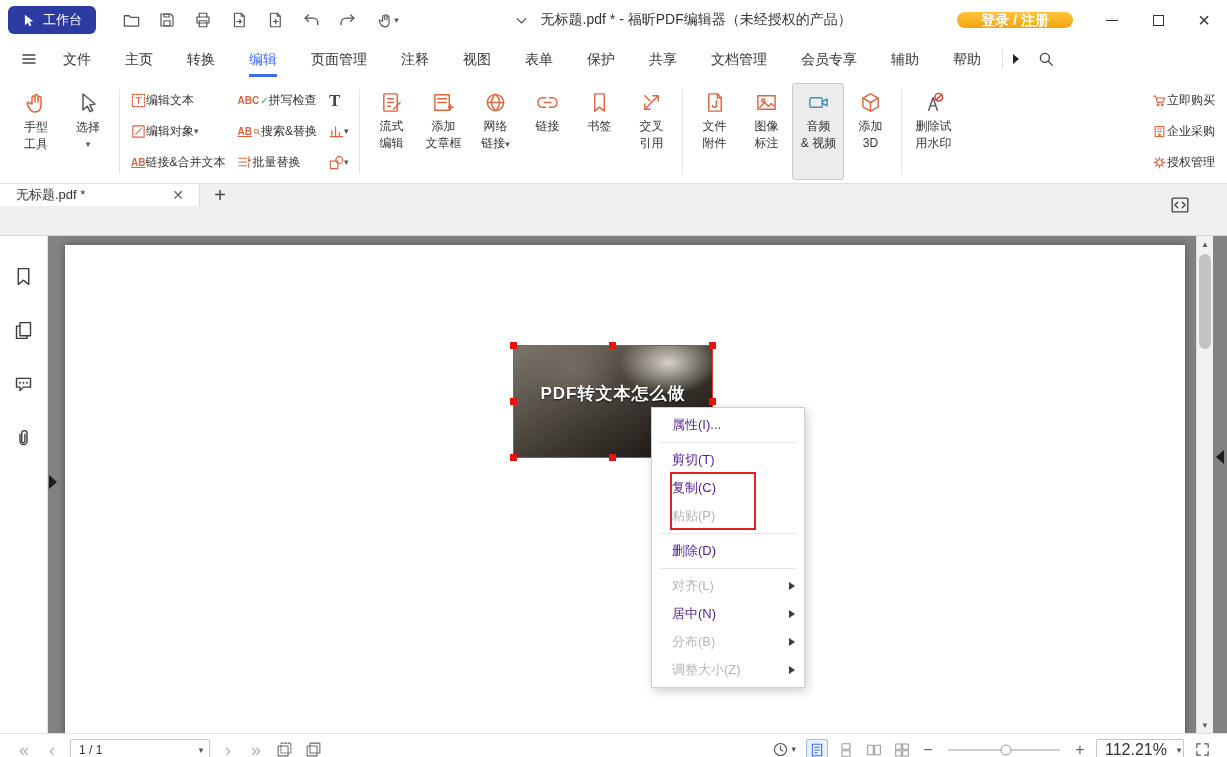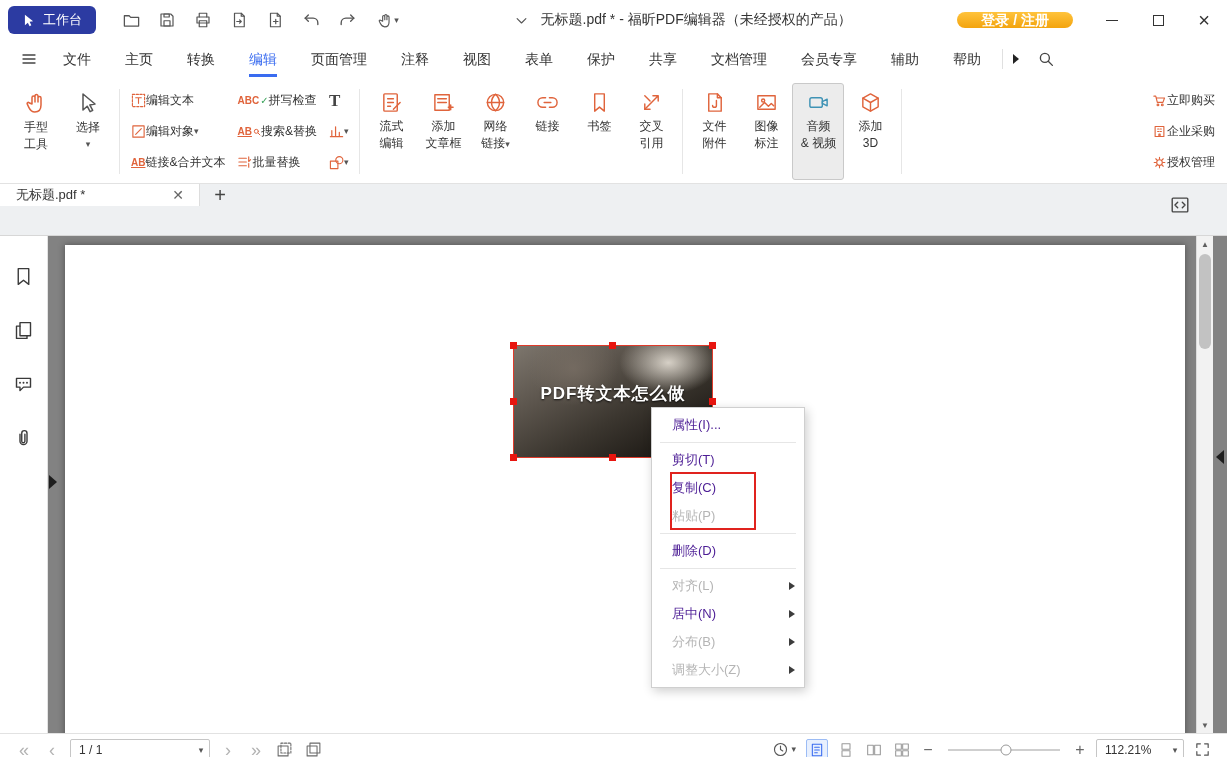--- a/index.html
+++ b/index.html
@@ -94,21 +94,21 @@
   .page-combo{width:140px;height:22px;border:1px solid #c6c6c6;border-radius:2px;display:flex;align-items:center;background:#fff;}
   .page-combo input{flex:1;min-width:0;border:none;outline:none;padding:0 8px;font-size:12px;font-family:inherit;color:#333;}
   .combo-caret{width:16px;text-align:center;color:#555;font-size:9px;cursor:pointer;}
   .sb-ic{display:flex;align-items:center;gap:2px;cursor:pointer;padding:2px;}
   .sb-ic.active-view{background:#e8f0fe;border:1px solid #9cbcf5;border-radius:2px;}
   .sb-spacer{flex:1;}
   .zoom-sign{font-size:16px;color:#666;width:16px;text-align:center;cursor:pointer;line-height:1;}
   .zoom-slider{width:112px;height:2px;background:#cfcfcf;position:relative;margin:0 4px;cursor:pointer;}
   .zoom-knob{position:absolute;left:52%;top:50%;transform:translate(-50%,-50%);width:11px;height:11px;border-radius:50%;background:#fff;border:1px solid #999;cursor:grab;}
   .zoom-combo{width:88px;height:22px;border:1px solid #c6c6c6;border-radius:2px;display:flex;align-items:center;background:#fff;}
-  .zoom-combo .zval{flex:1;padding:0 8px;font-size:12px;color:#333;}
+  .zoom-combo .zval{flex:1;padding:0 8px;font-size:16px;color:#333;}
 </style>
 </head>
 <body>
 
 <div class="app">
 
   <div class="titlebar">
     <button class="wb-btn">
       <span>
           <svg width="14" height="14" viewBox="0 0 24 24">
@@ -412,20 +412,32 @@
           <svg width="23" height="23" viewBox="0 0 24 24" stroke="#e0643c" stroke-width="1.5">
             <path d="M12 3l8 4.5v9L12 21l-8-4.5v-9z"></path>
             <path d="M12 21v-9M4 7.5l8 4.5 8-4.5"></path>
           </svg>
         </span>
       <span class="lbl"><span>添加</span><br><span>3D</span></span>
     </div>
 
     <div class="rb-divider"></div>
 
+    <div class="rb-big">
+      <span>
+          <svg width="23" height="23" viewBox="0 0 24 24" stroke="#555" stroke-width="1.5">
+            <path d="M7 20l4.5-13L16 20M8.8 15.5h5.4"></path>
+            <g stroke="#d9362a">
+              <circle cx="17.5" cy="6.5" r="4"></circle>
+              <path d="M14.8 9.2l5.4-5.4"></path>
+            </g>
+          </svg>
+        </span>
+      <span class="lbl"><span>删除试</span><br><span>用水印</span></span>
+    </div>
 
     <div class="rb-stack purchase">
       <div class="rb-row">
         <span>
             <svg width="15" height="15" viewBox="0 0 24 24" stroke="#e0643c" stroke-width="1.8">
               <path d="M3 5h3l2.5 10h9L20 8H7.5"></path>
               <circle cx="9.5" cy="19" r="1.4"></circle>
               <circle cx="16.5" cy="19" r="1.4"></circle>
             </svg>
           </span>

